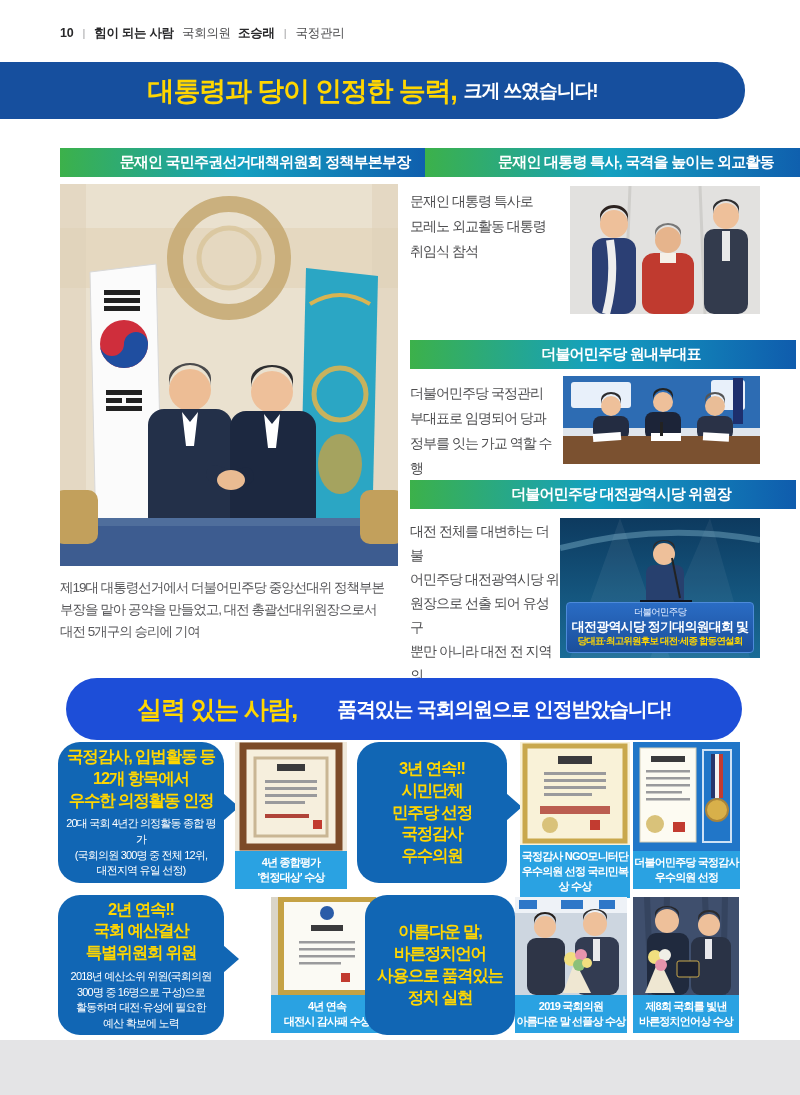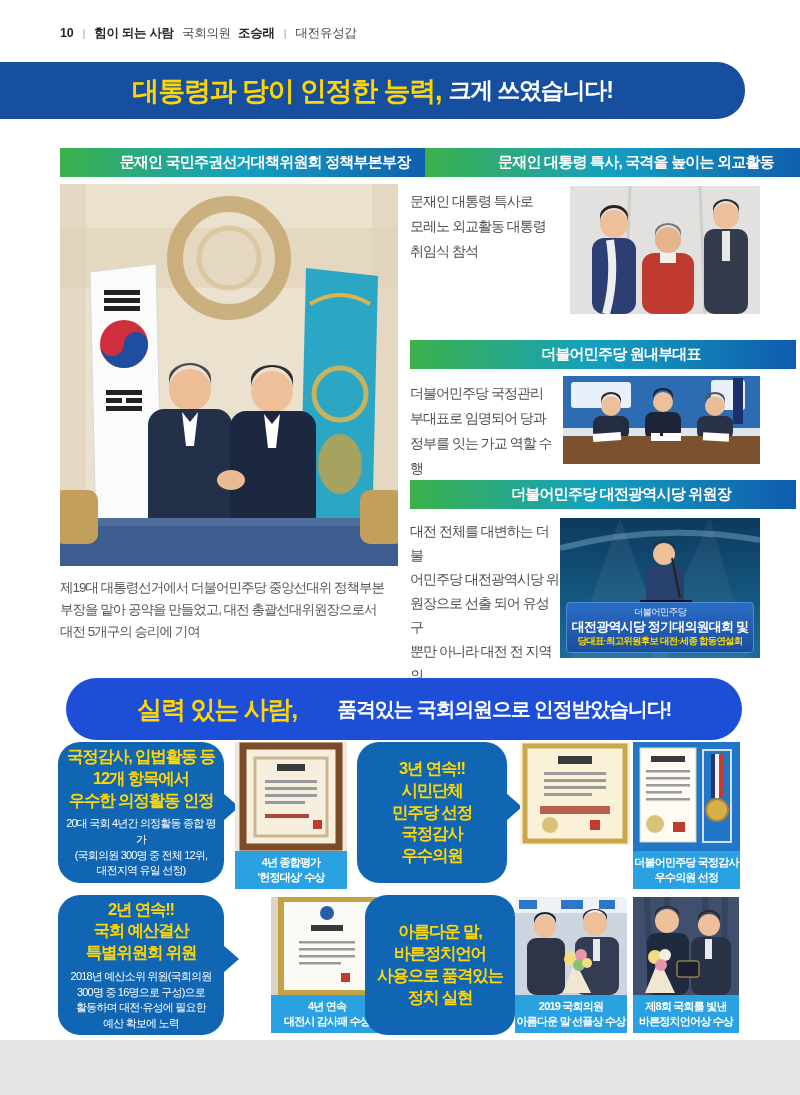--- a/index.html
+++ b/index.html
@@ -18,21 +18,21 @@
     position:absolute; left:0; top:62px; width:745px; height:57px;
     background:#164f9e; border-radius:0 28px 28px 0;
     display:flex; align-items:center; justify-content:center; white-space:nowrap;
   }
   .banner2 {
     position:absolute; left:66px; top:678px; width:676px; height:62px;
     background:#1d4ed8; border-radius:31px;
     display:flex; align-items:center; justify-content:center; white-space:nowrap;
   }
   .hl  { color:#ffd600; font-weight:bold; font-size:27px; letter-spacing:-1.2px; }
-  .tail{ color:#ffffff; font-weight:bold; font-size:23px; letter-spacing:-1.2px; margin-left:7px; }
+  .tail{ color:#ffffff; font-weight:bold; font-size:19px; letter-spacing:-1.2px; margin-left:7px; }
   .banner2 .hl { font-size:25px; } .banner2 .tail { font-size:20px;margin-left:40px; }
 
   
   .grad-banner {
     position:absolute; height:29px;
     background:linear-gradient(90deg,#3cb14a 0%,#14a0c0 48%,#0f5cad 100%);
     color:#fff; font-weight:bold; font-size:15px; letter-spacing:-0.8px;
     display:flex; align-items:center; justify-content:center; white-space:nowrap;padding-left:36px;
   }
   #lban  { left:60px;  top:148px; width:338px; }
@@ -110,21 +110,21 @@
 
 <div class="page">
 
   <div class="top-meta">
     <span class="b">10</span>
     <span class="sep">|</span>
     <span class="b">힘이 되는 사람</span>
     <span style="margin-left:5px;">국회의원</span>
     <span class="b" style="margin-left:4px;">조승래</span>
     <span class="sep">|</span>
-    <span>대전유성갑</span>
+    <span>국정관리</span>
   </div>
 
   <div class="banner1">
     <span class="hl">대통령과 당이 인정한 능력,</span>
     <span class="tail">크게 쓰였습니다!</span>
   </div>
 
   <div class="grad-banner" id="lban">
     <span>문재인 국민주권선거대책위원회 정책부본부장</span>
   </div>
@@ -314,20 +314,22 @@
         <rect x="38" y="14" width="34" height="8" fill="#3a3a3c"></rect>
         <rect x="24" y="30" width="62" height="3" fill="#9a9a9c"></rect>
         <rect x="24" y="37" width="62" height="3" fill="#9a9a9c"></rect>
         <rect x="24" y="44" width="62" height="3" fill="#9a9a9c"></rect>
         <rect x="24" y="51" width="48" height="3" fill="#9a9a9c"></rect>
         <rect x="20" y="64" width="70" height="8" fill="#b04438" opacity="0.85"></rect>
         <rect x="70" y="78" width="10" height="10" fill="#c23b30"></rect>
         <circle cx="30" cy="83" r="8" fill="#d9c27a"></circle>
       </svg>
     </div>
+    <div class="cap">국정감사 NGO모니터단
+우수의원 선정 국리민복상 수상</div>
   </div>
 
   <div class="card" id="card3">
     <div class="img">
       <svg viewBox="0 0 107 109" preserveAspectRatio="none">
         <rect width="107" height="109" fill="#2176c8"></rect>
         <rect x="7" y="6" width="56" height="94" fill="#fdfbf2" stroke="#d8d0b8"></rect>
         <rect x="18" y="14" width="34" height="6" fill="#3a3a3c"></rect>
         <rect x="13" y="28" width="44" height="2.5" fill="#9a9a9c"></rect>
         <rect x="13" y="35" width="44" height="2.5" fill="#9a9a9c"></rect>

